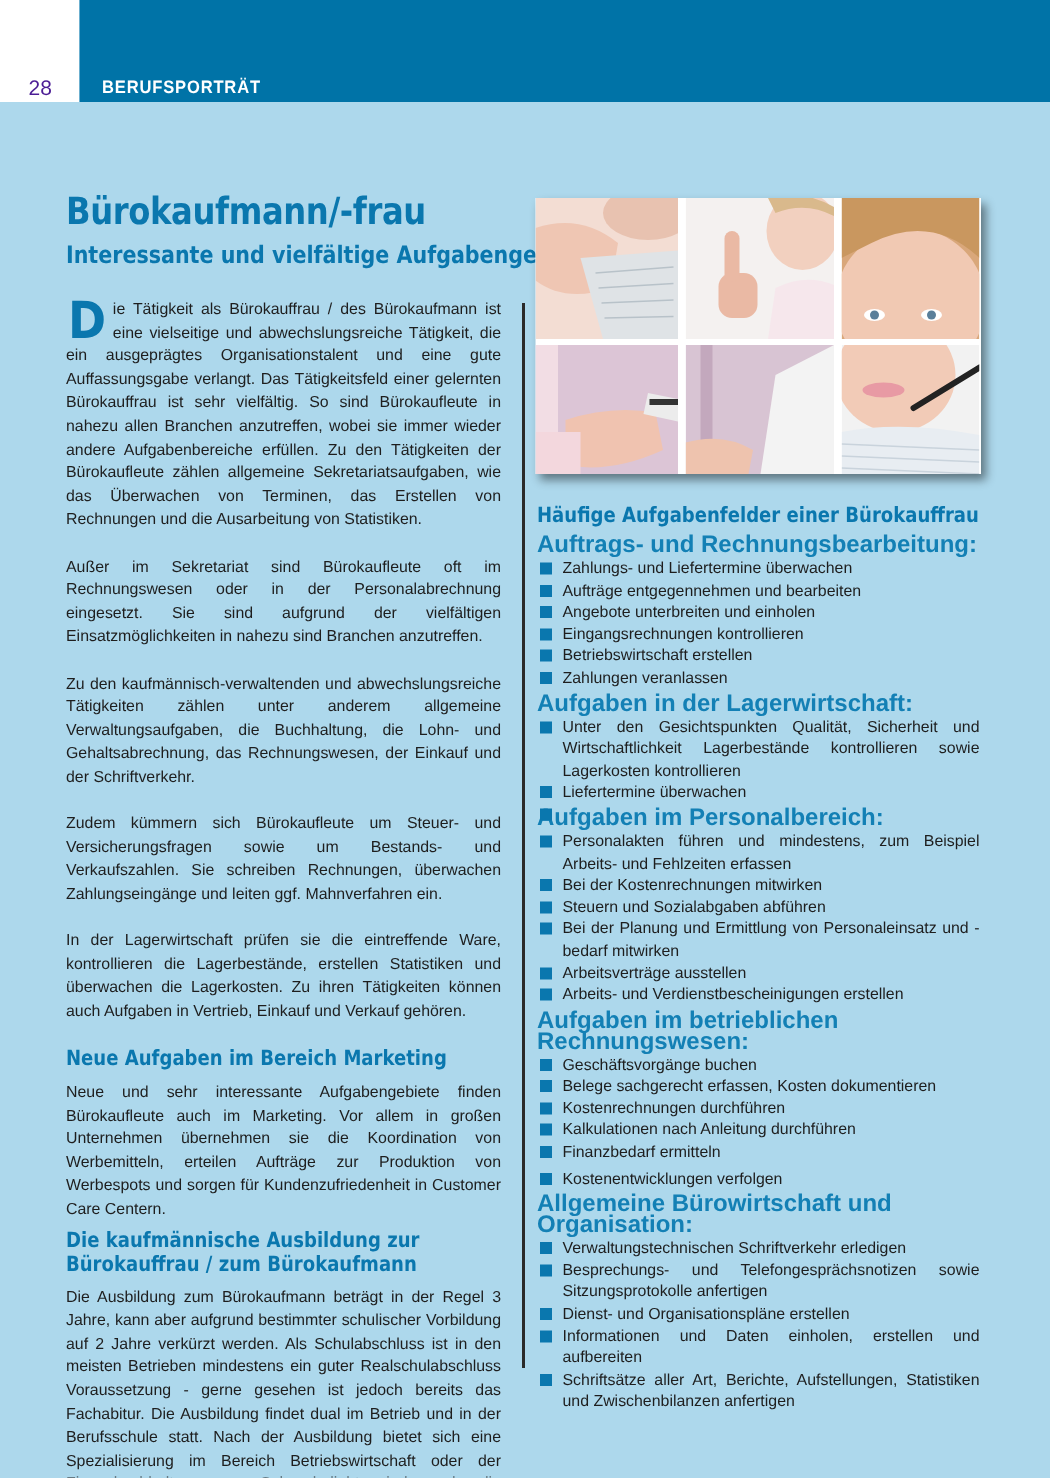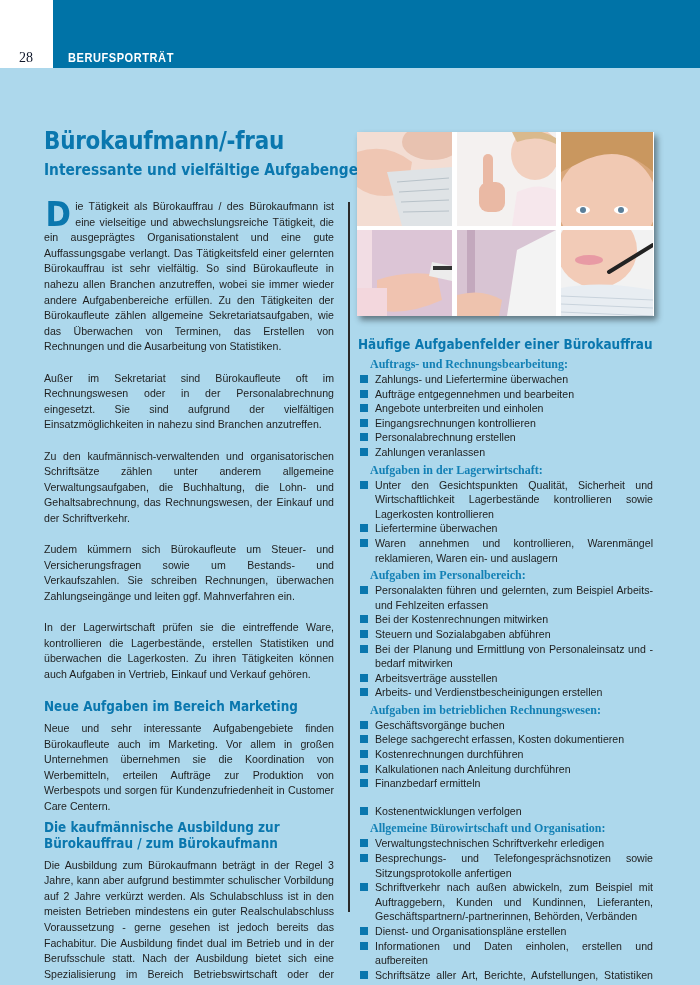--- a/index.html
+++ b/index.html
@@ -3,21 +3,21 @@
 <meta charset="utf-8">
 <style>
   html, body { margin: 0; padding: 0; }
   body {
     width: 700px; height: 985px; position: relative; overflow: hidden;
     background: #ADD8EC;
     font-family: "Liberation Sans", sans-serif;
     color: #1e1e1e;
   }
   .topwhite { position: absolute; left: 0; top: 0; width: 53px; height: 68px; background: #ffffff; }
-  .pagenum { position: absolute; left: 19px; top: 50px; font-size: 14px; color: #0f172a; font-family: Liberation Serif, serif; }
+  .pagenum { position: absolute; left: 19px; top: 50px; font-size: 14px; color: #4c1d95; font-family: Liberation Sans, sans-serif; }
   .header { position: absolute; left: 53px; top: 0; width: 647px; height: 68px; background: #0073A7; }
   .section-label {
     position: absolute; left: 68px; top: 51px; color: #ffffff; font-weight: bold;
     font-size: 12px; letter-spacing: 0.6px; font-family: "Liberation Sans", sans-serif;
     transform: scaleX(0.92); transform-origin: left center;
   }
 
   .title {
     position: absolute; left: 44px; top: 126px; margin: 0;
     color: #0A77AE; font-size: 25px; font-weight: bold;
@@ -64,21 +64,21 @@
 
   .rightcol {
     position: absolute; left: 358px; top: 335px; width: 295px;
     font-size: 10.6px; line-height: 14.6px; color: #1e1e1e;
   }
   .box-title {
     color: #0A77AE; font-weight: bold; font-family: "DejaVu Sans", sans-serif;
     font-size: 14px; line-height: 18px; margin: 0 0 4px 0;
     transform: scaleX(0.86); transform-origin: left top; white-space: nowrap;
   }
-  .group-title { color: #1380B5; font-weight: bold; font-size: 12px; line-height: 14px; margin: 3px 0 1px 12px; font-family: Liberation Serif, serif; }
+  .group-title { color: #1380B5; font-weight: bold; font-size: 16px; line-height: 14px; margin: 3px 0 1px 0; }
   .items { list-style: none; margin: 0; padding: 0; }
   .items li { position: relative; padding-left: 17px; text-align: justify; }
   .bullet {
     position: absolute; left: 2px; top: 3px; width: 8px; height: 8px; background: #0A77AE;
   }
 </style>
 </head>
 <body>
 
 <div class="topwhite"></div>
@@ -87,21 +87,21 @@
 <div class="section-label">BERUFSPORTRÄT</div>
 
 <h1 class="title">Bürokaufmann/-frau</h1>
 <h2 class="subtitle">Interessante und vielfältige Aufgabengebiete</h2>
 
 <div class="leftcol">
   <p>
     <span class="dropcap">D</span><span>ie Tätigkeit als Bürokauffrau / des Bürokaufmann ist eine vielseitige und abwechslungsreiche Tätigkeit, die ein ausgeprägtes Organisationstalent und eine gute Auffassungsgabe verlangt. Das Tätigkeitsfeld einer gelernten Bürokauffrau ist sehr vielfältig. So sind Bürokaufleute in nahezu allen Branchen anzutreffen, wobei sie immer wieder andere Aufgabenbereiche erfüllen. Zu den Tätigkeiten der Bürokaufleute zählen allgemeine Sekretariatsaufgaben, wie das Überwachen von Terminen, das Erstellen von Rechnungen und die Ausarbeitung von Statistiken.</span>
   </p>
   <p>Außer im Sekretariat sind Bürokaufleute oft im Rechnungswesen oder in der Personalabrechnung eingesetzt. Sie sind aufgrund der vielfältigen Einsatzmöglichkeiten in nahezu sind Branchen anzutreffen.</p>
-  <p>Zu den kaufmännisch-verwaltenden und organisatorischen Schriftsätze zählen unter anderem allgemeine Verwaltungsaufgaben, die Buchhaltung, die Lohn- und Gehaltsabrechnung, das Rechnungswesen, der Einkauf und der Schriftverkehr.</p>
+  <p>Zu den kaufmännisch-verwaltenden und abwechslungsreiche Tätigkeiten zählen unter anderem allgemeine Verwaltungsaufgaben, die Buchhaltung, die Lohn- und Gehaltsabrechnung, das Rechnungswesen, der Einkauf und der Schriftverkehr.</p>
   <p>Zudem kümmern sich Bürokaufleute um Steuer- und Versicherungsfragen sowie um Bestands- und Verkaufszahlen. Sie schreiben Rechnungen, überwachen Zahlungseingänge und leiten ggf. Mahnverfahren ein.</p>
   <p>In der Lagerwirtschaft prüfen sie die eintreffende Ware, kontrollieren die Lagerbestände, erstellen Statistiken und überwachen die Lagerkosten. Zu ihren Tätigkeiten können auch Aufgaben in Vertrieb, Einkauf und Verkauf gehören.</p>
 
   <div class="h2">Neue Aufgaben im Bereich Marketing</div>
   <p class="tight">Neue und sehr interessante Aufgabengebiete finden Bürokaufleute auch im Marketing. Vor allem in großen Unternehmen übernehmen sie die Koordination von Werbemitteln, erteilen Aufträge zur Produktion von Werbespots und sorgen für Kundenzufriedenheit in Customer Care Centern.</p>
 
   <div class="h2">Die kaufmännische Ausbildung zur Bürokauffrau / zum Bürokaufmann</div>
   <p>Die Ausbildung zum Bürokaufmann beträgt in der Regel 3 Jahre, kann aber aufgrund bestimmter schulischer Vorbildung auf 2 Jahre verkürzt werden. Als Schulabschluss ist in den meisten Betrieben mindestens ein guter Realschulabschluss Voraussetzung - gerne gesehen ist jedoch bereits das Fachabitur. Die Ausbildung findet dual im Betrieb und in der Berufsschule statt. Nach der Ausbildung bietet sich eine Spezialisierung im Bereich Betriebswirtschaft oder der Finanzbuchhaltung an. Sehr beliebt sind auch die Weiterbildung zum Bilanzbuchhalter sowie die die Weiterbildung zum Betriebswirt.</p>
 </div>
 
@@ -180,62 +180,61 @@
 <div class="rightcol">
   <div class="box-title">Häufige Aufgabenfelder einer Bürokauffrau</div>
 
   <div>
     <div class="group-title">Auftrags- und Rechnungsbearbeitung:</div>
     <ul class="items">
       <li><span class="bullet"></span><span>Zahlungs- und Liefertermine überwachen</span></li>
       <li><span class="bullet"></span><span>Aufträge entgegennehmen und bearbeiten</span></li>
       <li><span class="bullet"></span><span>Angebote unterbreiten und einholen</span></li>
       <li><span class="bullet"></span><span>Eingangsrechnungen kontrollieren</span></li>
-      <li><span class="bullet"></span><span>Personalabrechnung erstellen</span></li>
+      <li><span class="bullet"></span><span>Betriebswirtschaft erstellen</span></li>
       <li><span class="bullet"></span><span>Zahlungen veranlassen</span></li>
     </ul>
   </div>
 
   <div>
     <div class="group-title">Aufgaben in der Lagerwirtschaft:</div>
     <ul class="items">
       <li><span class="bullet"></span><span>Unter den Gesichtspunkten Qualität, Sicherheit und Wirtschaftlichkeit Lagerbestände kontrollieren sowie Lagerkosten kontrollieren</span></li>
       <li><span class="bullet"></span><span>Liefertermine überwachen</span></li>
-      <li><span class="bullet"></span><span>Waren annehmen und kontrollieren, Warenmängel reklamieren, Waren ein- und auslagern</span></li>
+      <li><span class="bullet"></span></li>
     </ul>
   </div>
 
   <div>
     <div class="group-title">Aufgaben im Personalbereich:</div>
     <ul class="items">
-      <li><span class="bullet"></span><span>Personalakten führen und gelernten, zum Beispiel Arbeits- und Fehlzeiten erfassen</span></li>
+      <li><span class="bullet"></span><span>Personalakten führen und mindestens, zum Beispiel Arbeits- und Fehlzeiten erfassen</span></li>
       <li><span class="bullet"></span><span>Bei der Kostenrechnungen mitwirken</span></li>
       <li><span class="bullet"></span><span>Steuern und Sozialabgaben abführen</span></li>
       <li><span class="bullet"></span><span>Bei der Planung und Ermittlung von Personaleinsatz und -bedarf mitwirken</span></li>
       <li><span class="bullet"></span><span>Arbeitsverträge ausstellen</span></li>
       <li><span class="bullet"></span><span>Arbeits- und Verdienstbescheinigungen erstellen</span></li>
     </ul>
   </div>
 
   <div>
     <div class="group-title">Aufgaben im betrieblichen Rechnungswesen:</div>
     <ul class="items">
       <li><span class="bullet"></span><span>Geschäftsvorgänge buchen</span></li>
       <li><span class="bullet"></span><span>Belege sachgerecht erfassen, Kosten dokumentieren</span></li>
       <li><span class="bullet"></span><span>Kostenrechnungen durchführen</span></li>
       <li><span class="bullet"></span><span>Kalkulationen nach Anleitung durchführen</span></li>
       <li><span class="bullet"></span><span>Finanzbedarf ermitteln</span></li>
-      <li style="margin-top:13px"><span class="bullet"></span><span>Kostenentwicklungen verfolgen</span></li>
+      <li style="margin-top:3px"><span class="bullet"></span><span>Kostenentwicklungen verfolgen</span></li>
     </ul>
   </div>
 
   <div>
     <div class="group-title">Allgemeine Bürowirtschaft und Organisation:</div>
     <ul class="items">
       <li><span class="bullet"></span><span>Verwaltungstechnischen Schriftverkehr erledigen</span></li>
       <li><span class="bullet"></span><span>Besprechungs- und Telefongesprächsnotizen sowie Sitzungsprotokolle anfertigen</span></li>
-      <li><span class="bullet"></span><span>Schriftverkehr nach außen abwickeln, zum Beispiel mit Auftraggebern, Kunden und Kundinnen, Lieferanten, Geschäftspartnern/-partnerinnen, Behörden, Verbänden</span></li>
       <li><span class="bullet"></span><span>Dienst- und Organisationspläne erstellen</span></li>
       <li><span class="bullet"></span><span>Informationen und Daten einholen, erstellen und aufbereiten</span></li>
       <li><span class="bullet"></span><span>Schriftsätze aller Art, Berichte, Aufstellungen, Statistiken und Zwischenbilanzen anfertigen</span></li>
     </ul>
   </div>
 </div>
 
 </body></html>

